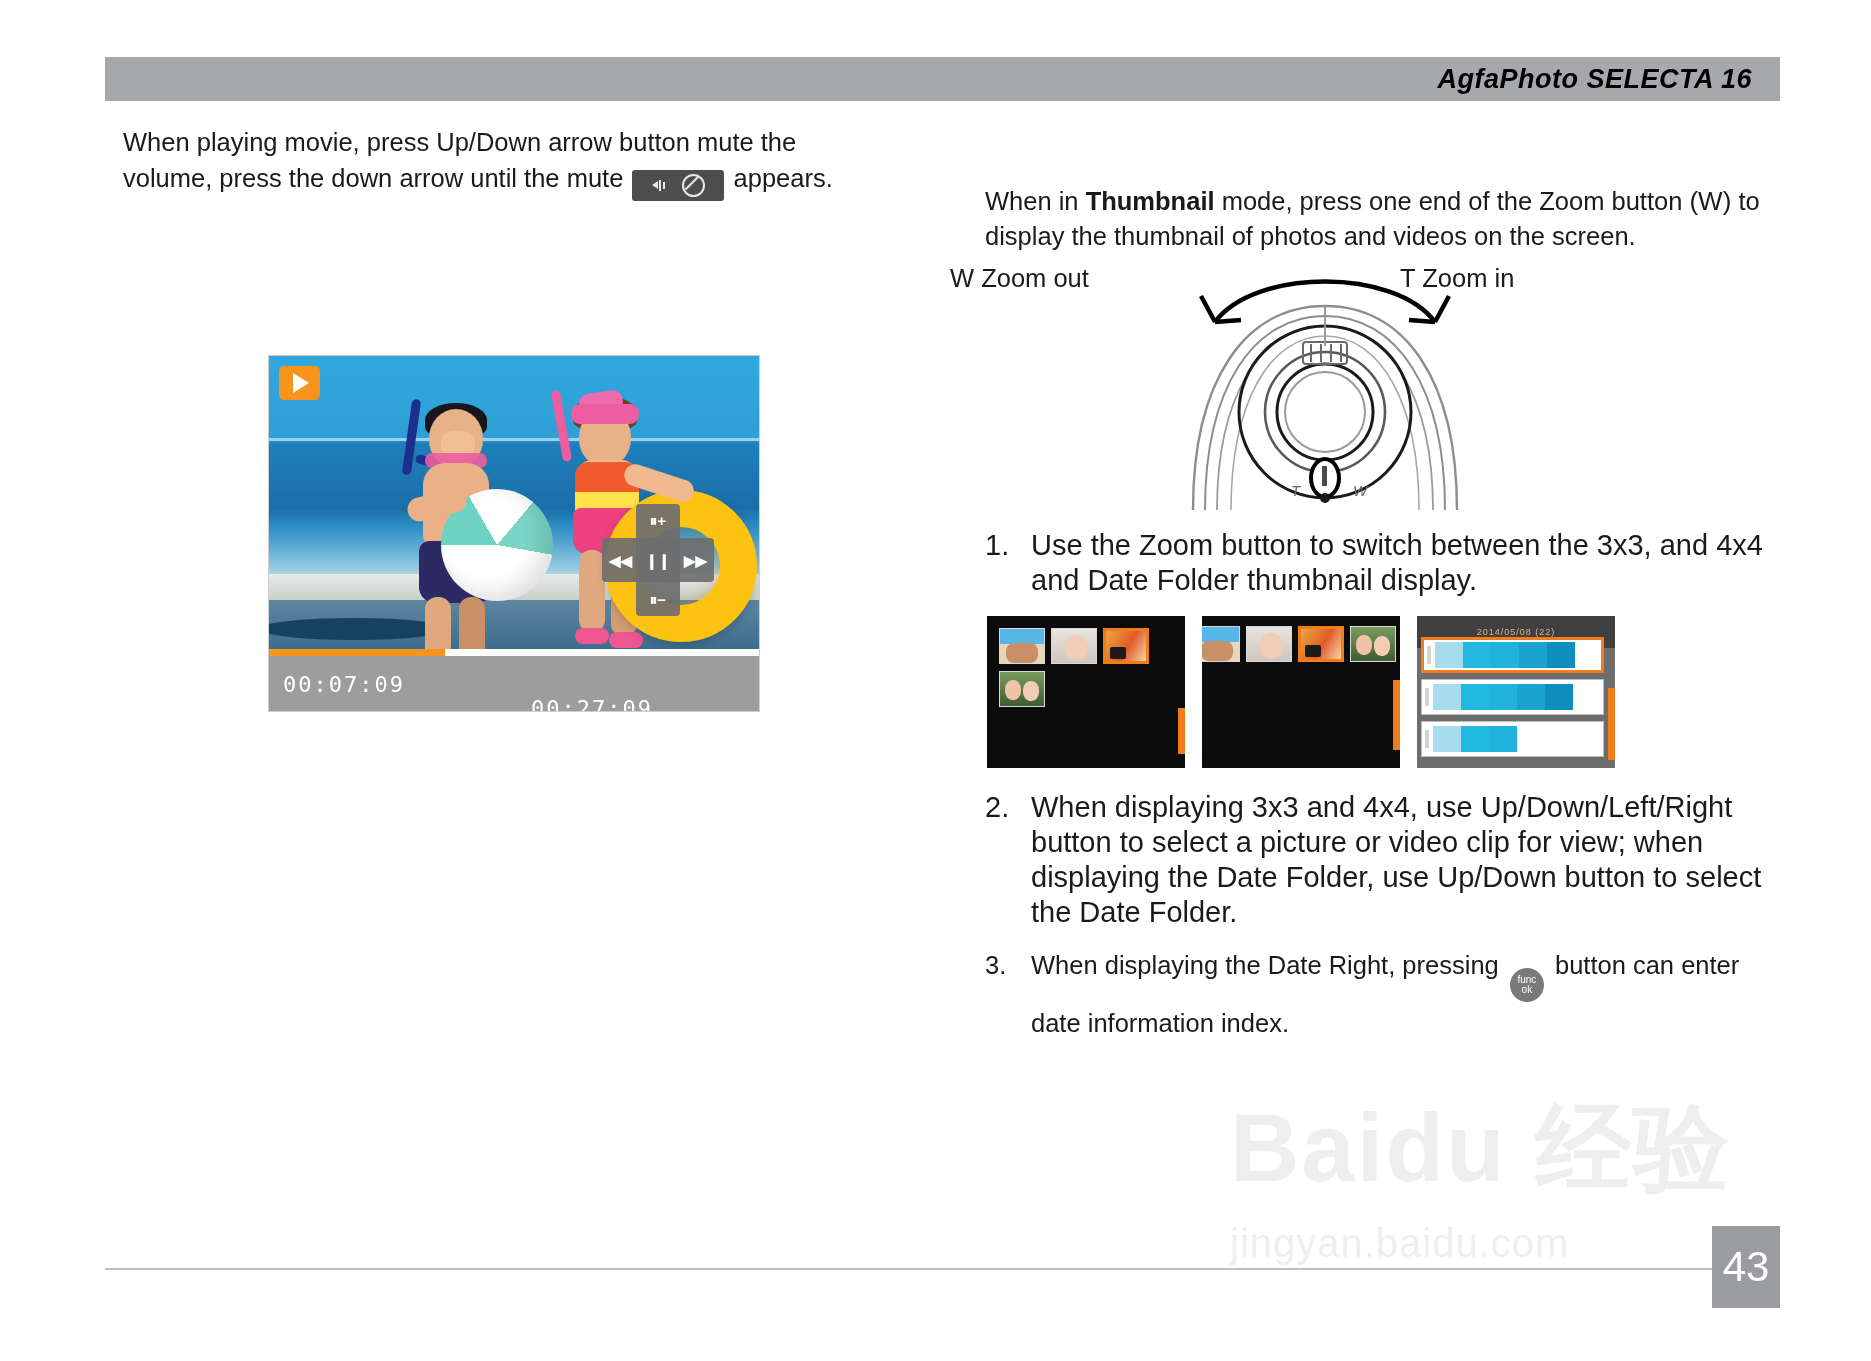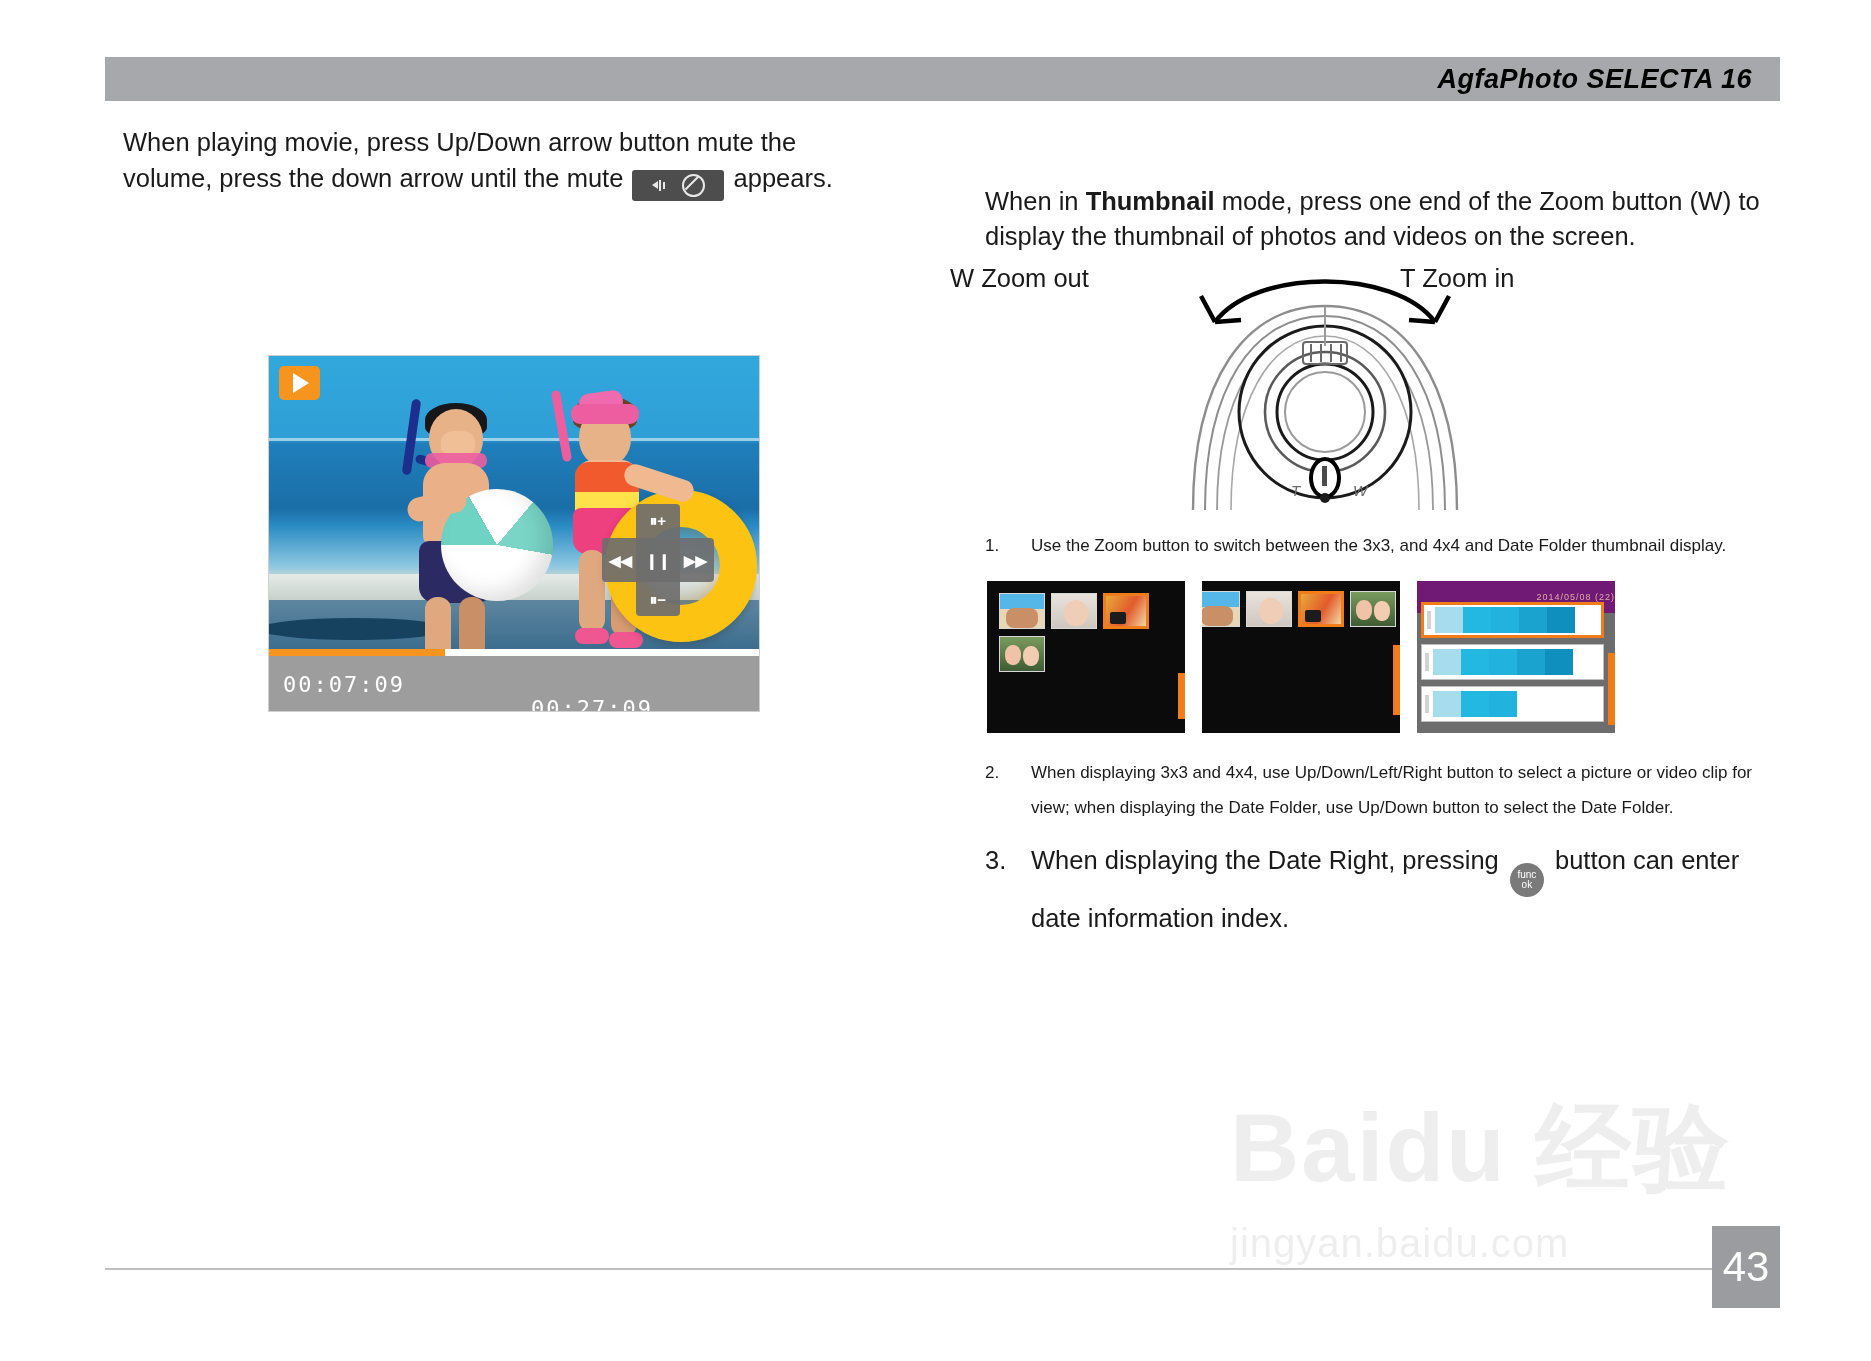--- a/index.html
+++ b/index.html
@@ -142,21 +142,21 @@
   
   .lever-fig{position:relative;width:800px;height:260px;margin-top:6px;}
   .lbl-w{position:absolute;left:-35px;top:4px;font-size:25.5px;color:#1a1a1a;white-space:nowrap;}
   .lbl-t{position:absolute;left:415px;top:4px;font-size:25.5px;color:#1a1a1a;white-space:nowrap;}
   .lever-svg{position:absolute;left:190px;top:0;}
 
   
   ol.steps{margin:8px 0 0 0;padding:0;list-style:none;counter-reset:s;}
   ol.steps>li{
     position:relative;padding-left:46px;margin-bottom:14px;
-    font-size:17px;line-height:35px;color:#1a1a1a;
+    font-size:29px;line-height:35px;color:#1a1a1a;
   }
   ol.steps>li:before{
     counter-increment:s;content:counter(s) ".";
     position:absolute;left:0;top:0;width:36px;text-align:left;
   }
 
   
   .screens{display:flex;gap:17px;margin:18px 0 22px 2px;}
   .screen{width:198px;height:152px;position:relative;overflow:hidden;}
   .scr-dark{background:#0b0b0b;}
@@ -169,22 +169,22 @@
   .ph-baby:after{content:"";position:absolute;left:12px;top:6px;width:24px;height:26px;border-radius:50%;background:#f0cdb6;}
   .ph-cam{background:linear-gradient(120deg,#e8a93c,#e25b2a 55%,#f3d8a5);}
   .ph-cam:after{content:"";position:absolute;left:4px;top:16px;width:16px;height:12px;border-radius:2px;background:#1c1c1c;}
   .ph-two{background:linear-gradient(#7a9b5e,#3f5c34);}
   .ph-two:after{content:"";position:absolute;left:5px;top:8px;width:16px;height:20px;border-radius:45%;background:#f0c3a8;}
   .ph-two:before{content:"";position:absolute;right:5px;top:9px;width:16px;height:20px;border-radius:45%;background:#f3cdb2;z-index:1;}
   .sbar{position:absolute;right:0;width:7px;background:#f07c1a;}
 
   
   .scr-date{background:#6d6d6d;}
-  .df-title{position:absolute;left:0;top:0;width:100%;height:32px;background:#701a75;
-    display:flex;align-items:center;justify-content:flex-end;}
+  .df-title{position:absolute;left:0;top:0;width:100%;height:32px;background:#404040;
+    display:flex;align-items:center;justify-content:center;}
   .df-title span{font-size:9px;color:#ffd9b0;letter-spacing:1px;opacity:.75;}
   .df-rows{position:absolute;left:4px;top:21px;right:11px;display:flex;flex-direction:column;gap:6px;}
   .df-row{height:36px;background:#ffffff;border:1px solid #bdbdbd;box-sizing:border-box;
     display:flex;align-items:center;padding:3px;gap:0;}
   .df-row.sel{border:3px solid #f07c1a;}
   .df-tick{width:4px;height:18px;background:#d3d3d3;margin-right:4px;}
   .df-cell{height:26px;}
   .df-sbar{position:absolute;right:0;width:7px;background:#f07c1a;}
 
   .func-chip{

